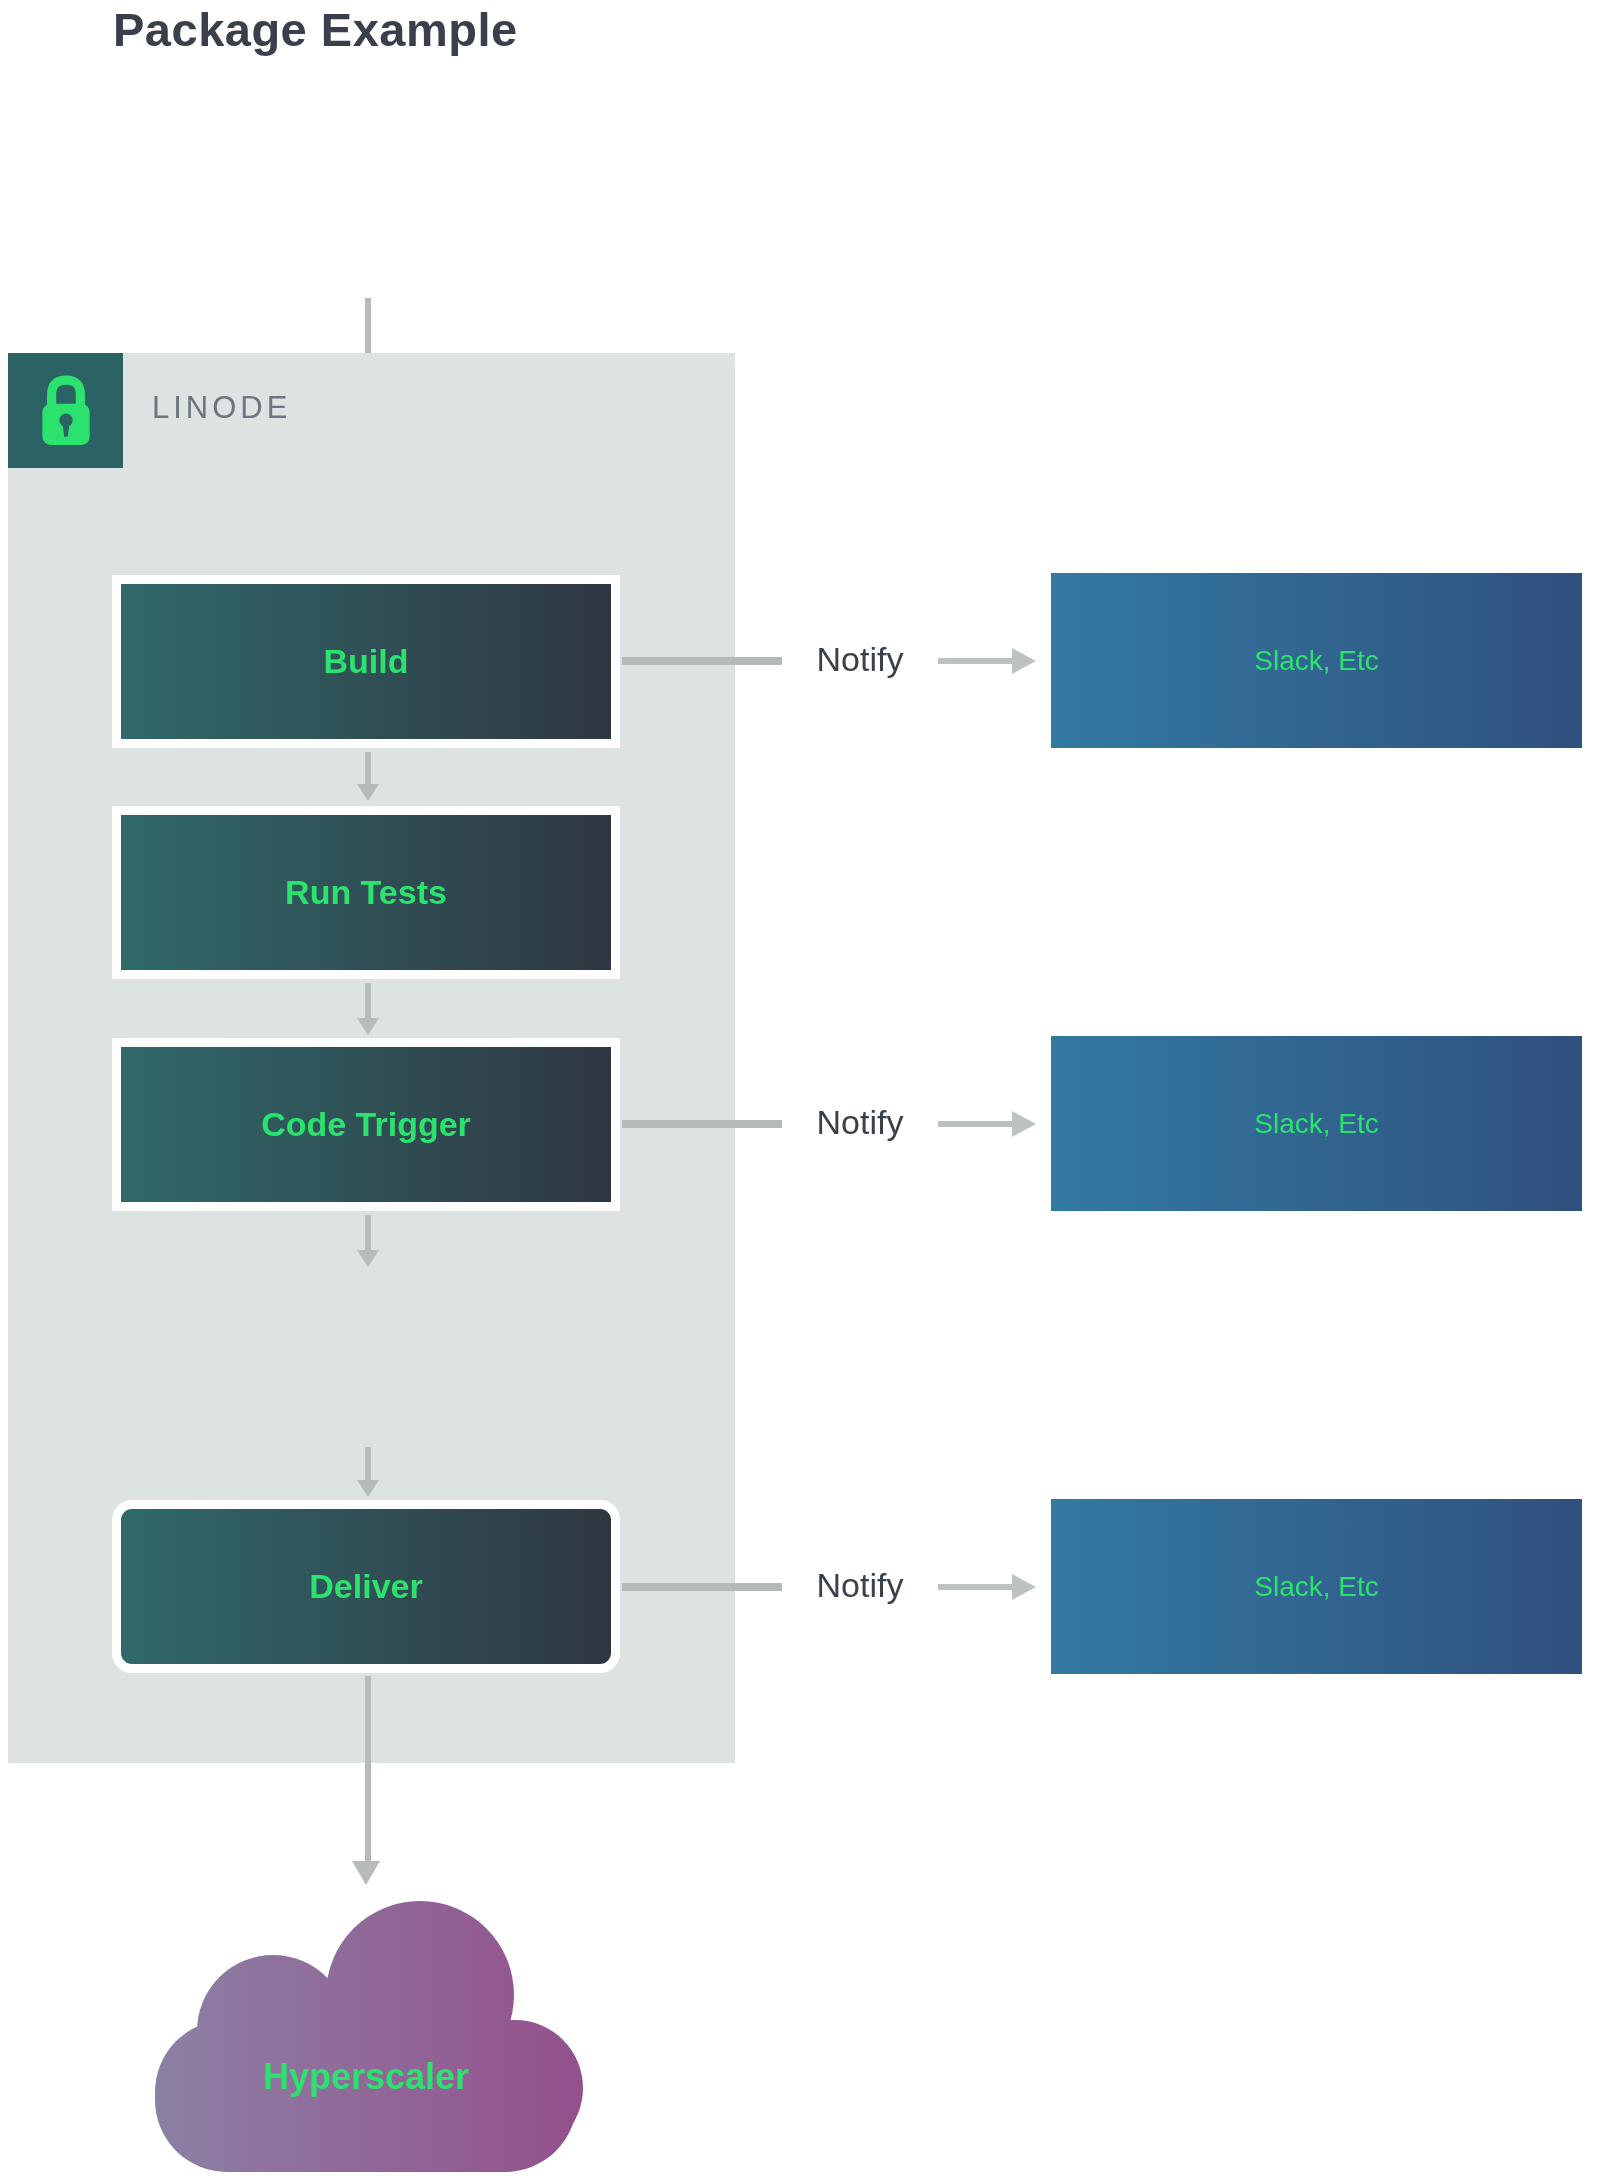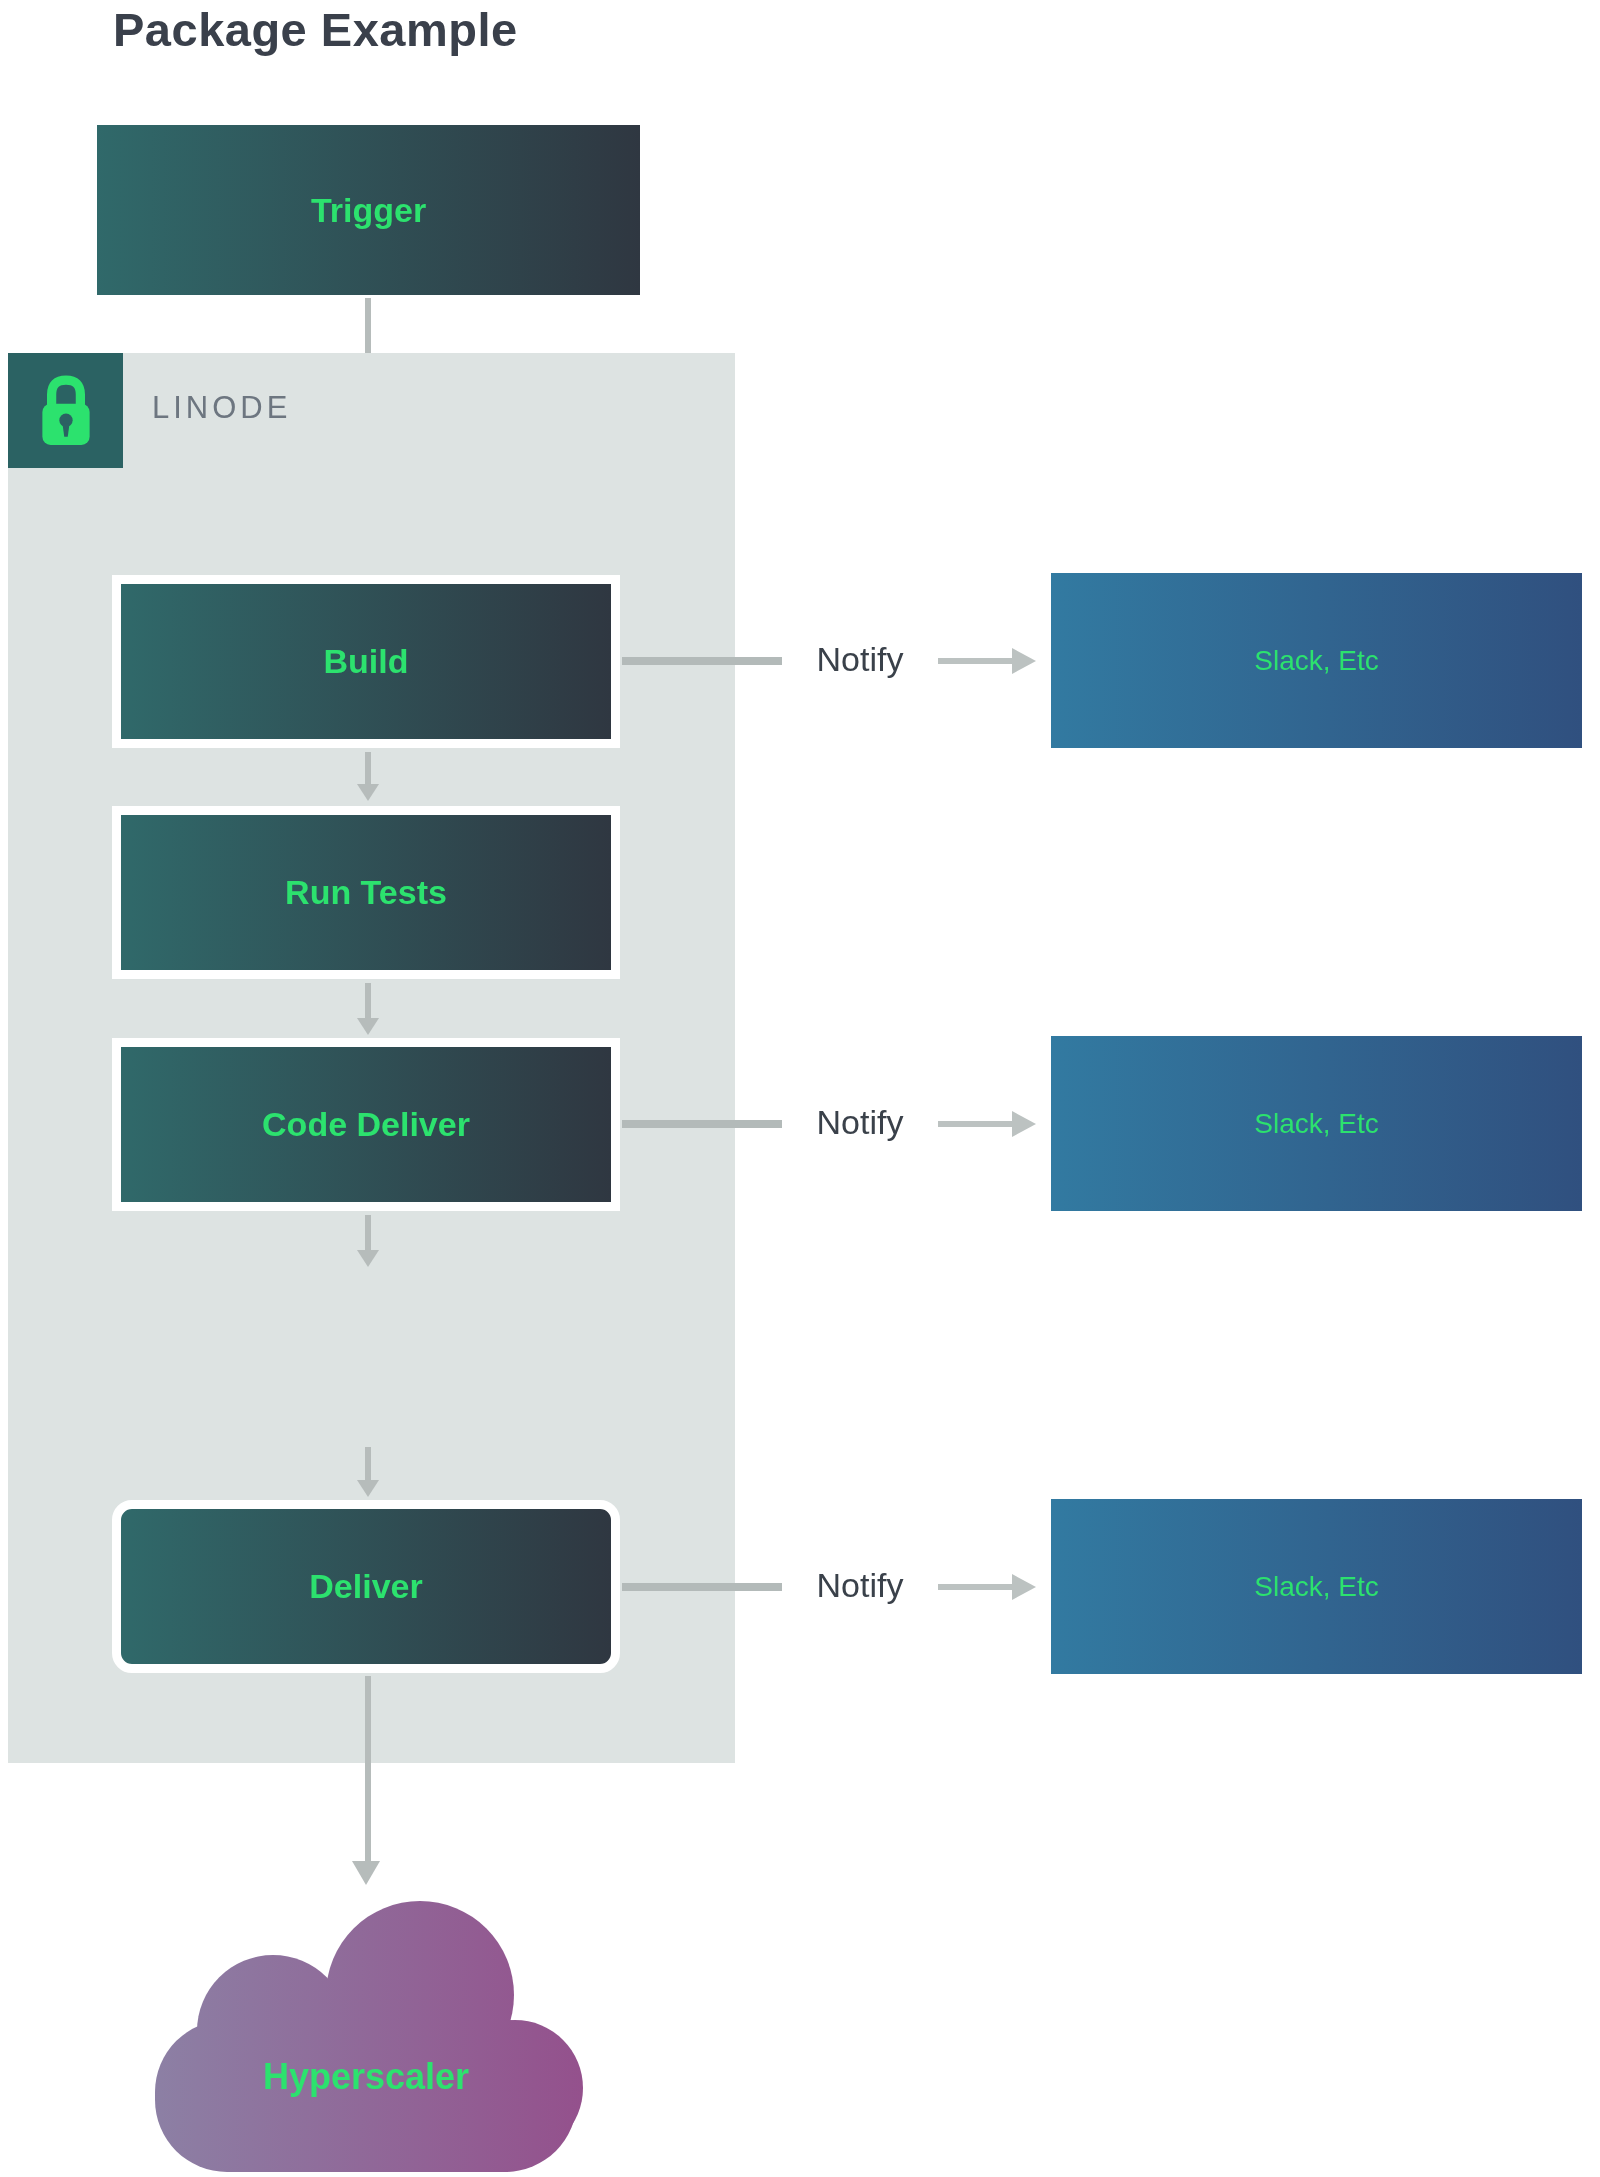--- a/index.html
+++ b/index.html
@@ -54,23 +54,20 @@
   .cloud-text{position:absolute;left:0;top:158px;width:446px;text-align:center;
               font-size:36px;font-weight:bold;color:#2ce26e;}
 </style>
 </head>
 <body>
 
 <div class="canvas">
 
   <div class="title">Package Example</div>
 
-  <div class="stage trigger">
-    <span class="stage-label">Trigger</span>
-  </div>
 
   <div class="v-line" style="left:365px;top:298px;height:247px;"></div>
   <div class="head-down" style="left:355px;top:545px;"></div>
 
   <div class="panel"></div>
   <div class="lock-square">
     <svg width="62" height="76" viewBox="0 0 60 74">
       <path d="M16 34 V21 Q16 7 30 7 Q44 7 44 21 V34" fill="none" stroke="#2ce26e" stroke-width="9"></path>
       <rect x="7" y="30" width="46" height="40" rx="8" fill="#2ce26e"></rect>
       <circle cx="30" cy="46" r="6.5" fill="#2b6263"></circle>
@@ -79,21 +76,21 @@
   </div>
   <div class="env-label">LINODE</div>
 
   <div class="stage bordered st-build">
     <span class="stage-label">Build</span>
   </div>
   <div class="stage bordered st-runtests">
     <span class="stage-label">Run Tests</span>
   </div>
   <div class="stage bordered st-codeanalysis">
-    <span class="stage-label">Code Deliver</span>
+    <span class="stage-label">Code Trigger</span>
   </div>
   <div class="stage bordered st-deliver">
     <span class="stage-label">Deliver</span>
   </div>
 
   <div class="v-line" style="left:365px;top:752px;height:32px;"></div>
   <div class="head-down small" style="left:357px;top:784px;"></div>
 
   <div class="v-line" style="left:365px;top:983px;height:35px;"></div>
   <div class="head-down small" style="left:357px;top:1018px;"></div>

